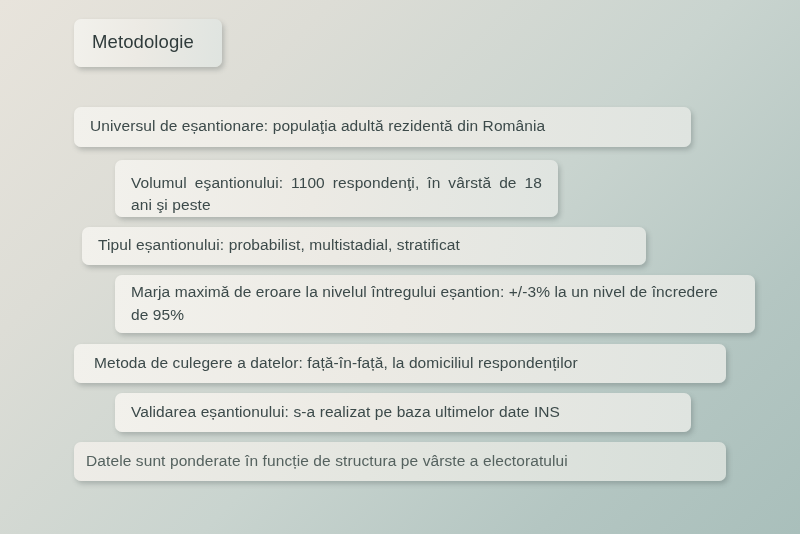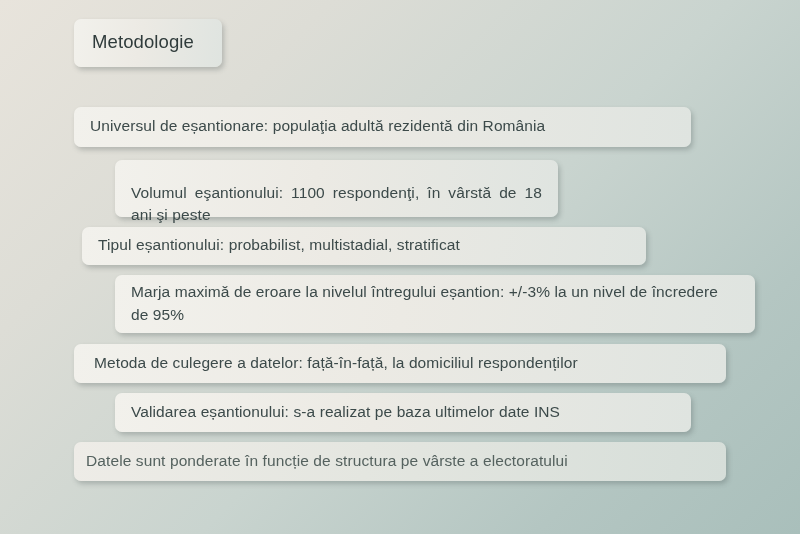--- a/index.html
+++ b/index.html
@@ -34,21 +34,21 @@
   }
   .card.title {
     font-size: 18.5px;
     color: #2f3b3b;
     padding: 10px 18px 11px 18px;
   }
   .card.justify {
     display: block;
     text-align: justify;
     text-align-last: left;
-    padding-top: 22px;
+    padding-top: 12px;
     padding-bottom: 10px;
   }
   .card.faded {
     color: #55625f;
     background: linear-gradient(100deg, #eeece7 0%, #e4e6e0 45%, #d6ded9 100%);
     padding-left: 12px;
   }
 </style>
 </head>
 <body>

